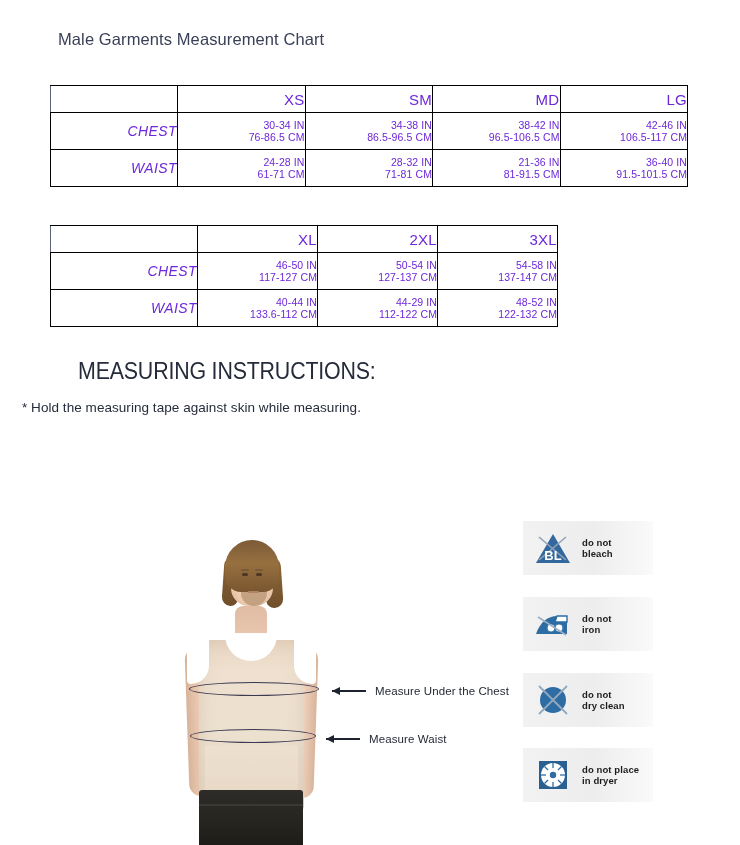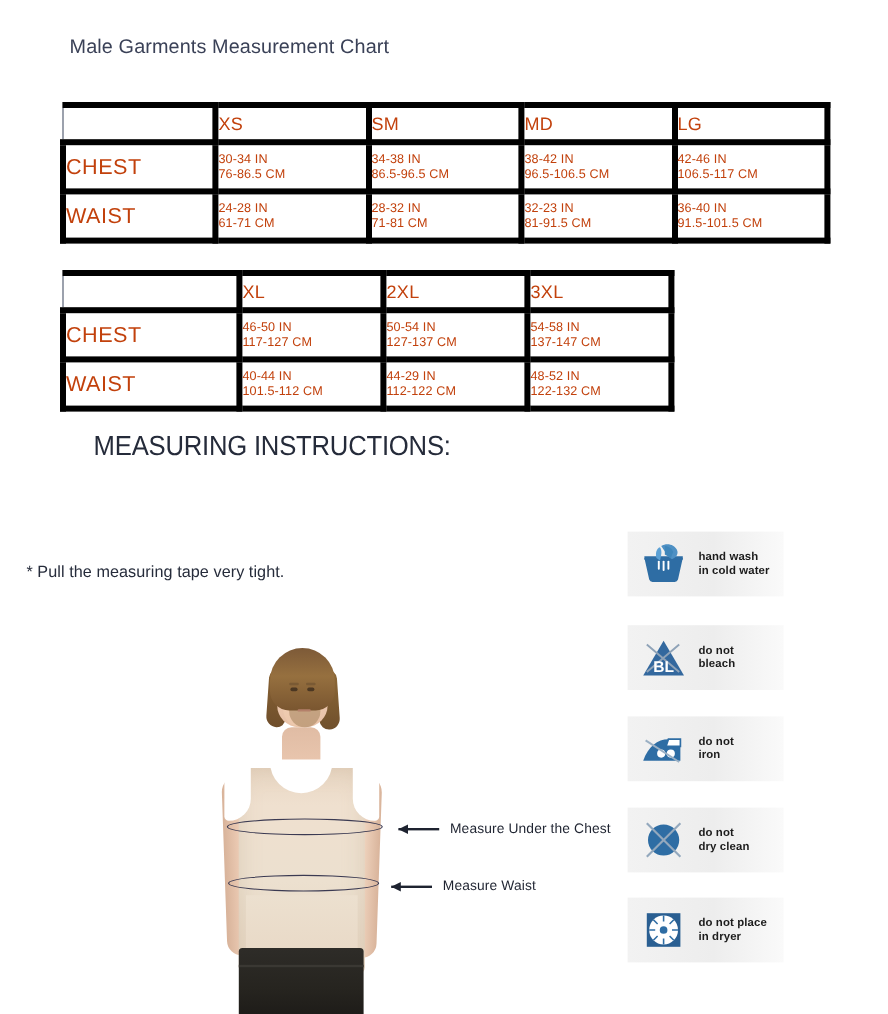--- a/index.html
+++ b/index.html
@@ -20,35 +20,35 @@
     color:#3a4157;font-weight:400;
   }
 
   
   .size-table{
     position:absolute;
     border-collapse:collapse;
     table-layout:fixed;
   }
   .size-table td,.size-table th{
-    border:5px solid #000000;
-    text-align:left;
+    border:1px solid #000000;
+    text-align:right;
     vertical-align:middle;
     padding:0;
     font-weight:400;
-    color:#c2410c;
+    color:#6d28d9;
   }
   .size-table .hdr-blank{border-left:1px solid #5b6478;}
   .size-table thead th{
     height:26px;
     font-size:15px;
     letter-spacing:.3px;
   }
   .size-table tbody td{height:36px;}
-  .rowlabel{font-size:18px;letter-spacing:.4px;}
+  .rowlabel{font-size:14px;letter-spacing:.4px;font-style:italic;}
   .cellval{
     font-size:10.5px;line-height:12.5px;
     text-align:left;padding-left:14px;
     letter-spacing:.1px;
   }
   .cellval span{display:block;}
 
   #table-1{left:50px;top:85px;width:637px;}
   #table-1 col.c0{width:127px;}
   #table-1 col.cx{width:127.5px;}
@@ -278,21 +278,21 @@
         <td class="rowlabel">WAIST</td>
         <td class="cellval">
           <span>24-28 IN</span>
           <span>61-71 CM</span>
         </td>
         <td class="cellval">
           <span>28-32 IN</span>
           <span>71-81 CM</span>
         </td>
         <td class="cellval">
-          <span>32-23 IN</span>
+          <span>21-36 IN</span>
           <span>81-91.5 CM</span>
         </td>
         <td class="cellval">
           <span>36-40 IN</span>
           <span>91.5-101.5 CM</span>
         </td>
       </tr>
     </tbody>
   </table>
 
@@ -324,36 +324,36 @@
         </td>
         <td class="cellval">
           <span>54-58 IN</span>
           <span>137-147 CM</span>
         </td>
       </tr>
       <tr>
         <td class="rowlabel">WAIST</td>
         <td class="cellval">
           <span>40-44 IN</span>
-          <span>101.5-112 CM</span>
+          <span>133.6-112 CM</span>
         </td>
         <td class="cellval">
           <span>44-29 IN</span>
           <span>112-122 CM</span>
         </td>
         <td class="cellval">
           <span>48-52 IN</span>
           <span>122-132 CM</span>
         </td>
       </tr>
     </tbody>
   </table>
 
   <div id="instructions-heading">MEASURING INSTRUCTIONS:</div>
-  <div class="instr-line" id="instr-2">* Pull the measuring tape very tight.</div>
+  <div class="instr-line" id="instr-0">* Hold the measuring tape against skin while measuring.</div>
 
   <div id="model-photo">
     <div class="m-layer m-legs"></div>
     <div class="m-layer m-arm-l"></div>
     <div class="m-layer m-arm-r"></div>
     <div class="m-layer m-neck"></div>
     <div class="m-layer m-torso"></div>
     <div class="m-layer m-torso-taper"></div>
     <div class="m-layer m-armhole-l"></div>
     <div class="m-layer m-armhole-r"></div>
@@ -378,40 +378,20 @@
 
   <div class="callout" id="callout-chest">
     <span class="arrow"></span>
     <span class="ctext">Measure Under the Chest</span>
   </div>
   <div class="callout" id="callout-waist">
     <span class="arrow"></span>
     <span class="ctext">Measure Waist</span>
   </div>
 
-  <div class="care-card" id="care-0">
-    <div class="care-icon">
-      <svg width="42" height="38" viewBox="0 0 42 38">
-        <path d="M5 14 h32 l-4 18 a3 3 0 0 1 -3 2 H12 a3 3 0 0 1 -3 -2 Z" fill="#2e6da4"></path>
-        <path d="M5 14 h32" stroke="#2e6da4" stroke-width="3" fill="none"></path>
-        <path d="M19 4 c5 -3 11 -1 13 3 c2 4 -1 7 -4 8 l-3 -2 Z" fill="#4e90c4"></path>
-        <path d="M18 5 c-3 1 -4 5 -3 9 l3 2 c1 -4 2 -8 0 -11 Z" fill="#5ba0d4"></path>
-        <path d="M22 4 c3 0 6 2 7 5 l-2 5 l-5 -3 Z" fill="#3f86bb"></path>
-        <g stroke="#ffffff" stroke-width="1.6" stroke-linecap="round">
-          <path d="M17 17 v6"></path>
-            <path d="M21 17 v7"></path>
-            <path d="M25 17 v6"></path>
-        </g>
-      </svg>
-    </div>
-    <div class="care-text">
-      <span>hand wash</span>
-      <span>in cold water</span>
-    </div>
-  </div>
 
   <div class="care-card" id="care-1">
     <div class="care-icon">
       <svg width="42" height="38" viewBox="0 0 42 38">
         <polygon points="21,5 38,34 4,34" fill="#33689e"></polygon>
         <path d="M7 8 L34 31 M34 8 L7 31" stroke="#8fa3b8" stroke-width="1.6" fill="none"></path>
         <text x="21" y="31" font-family="Liberation Sans, sans-serif" font-size="13" font-weight="bold" fill="#ffffff" text-anchor="middle">BL</text>
       </svg>
     </div>
     <div class="care-text">

